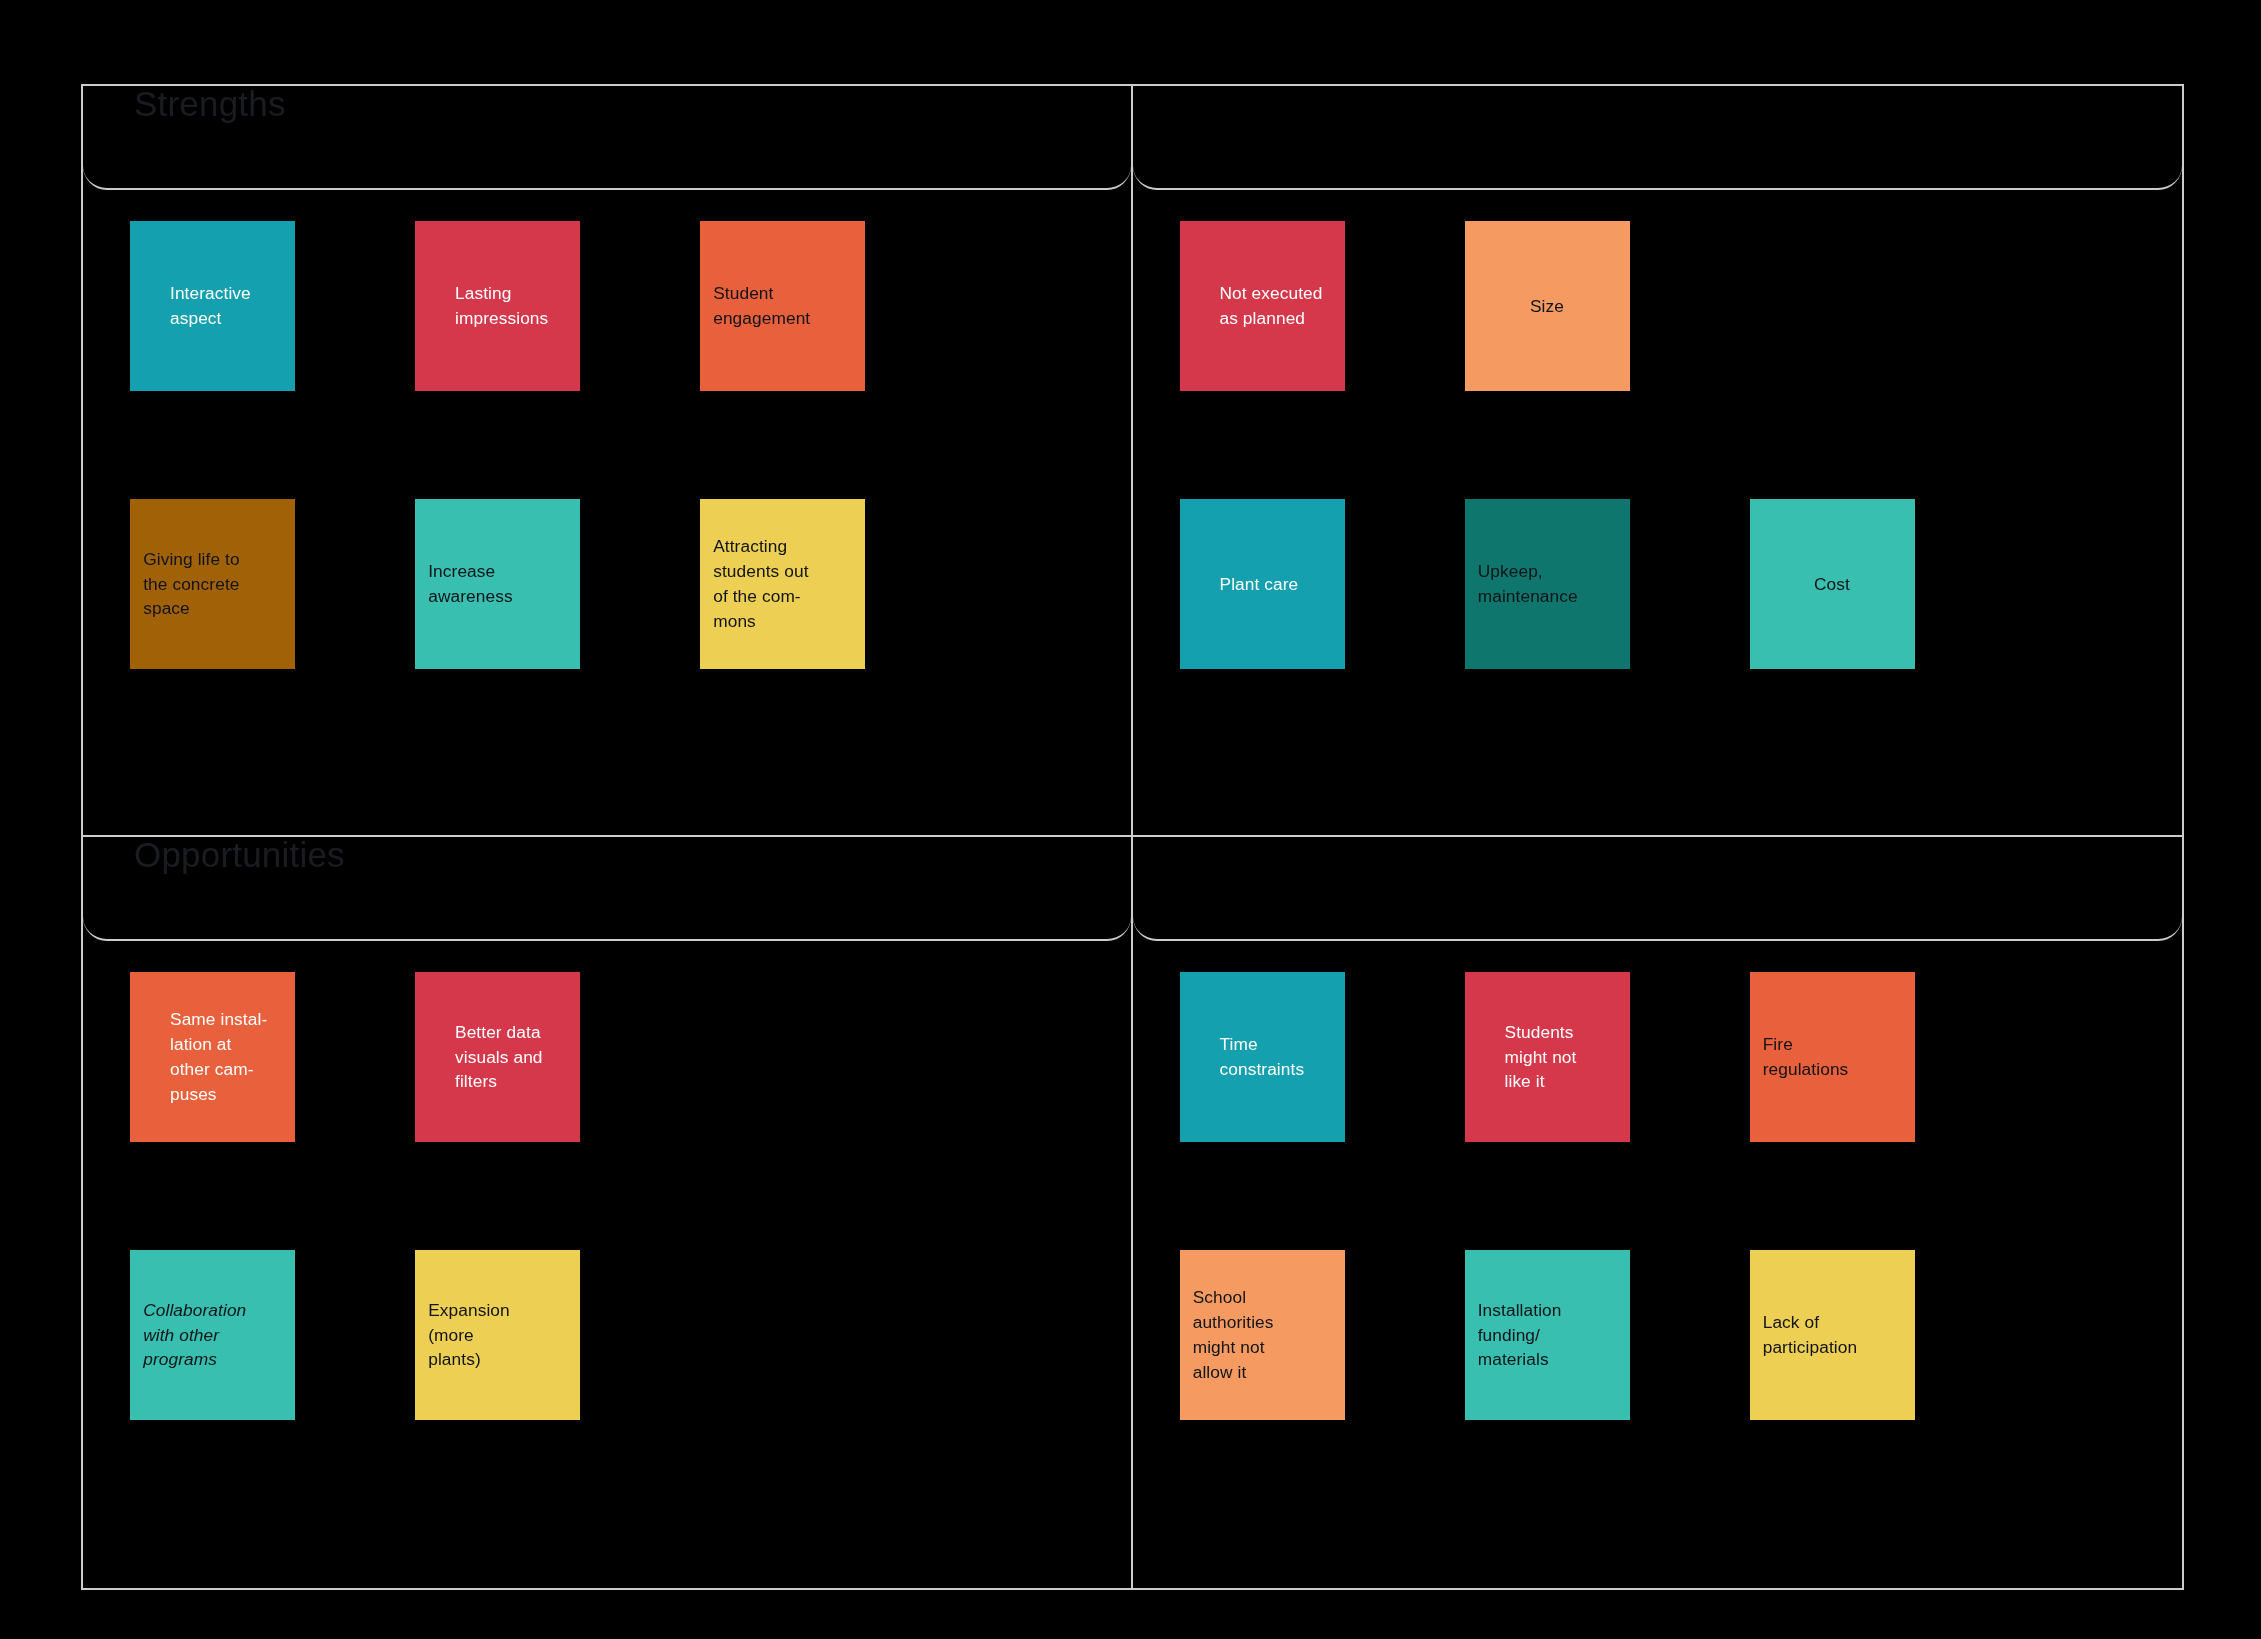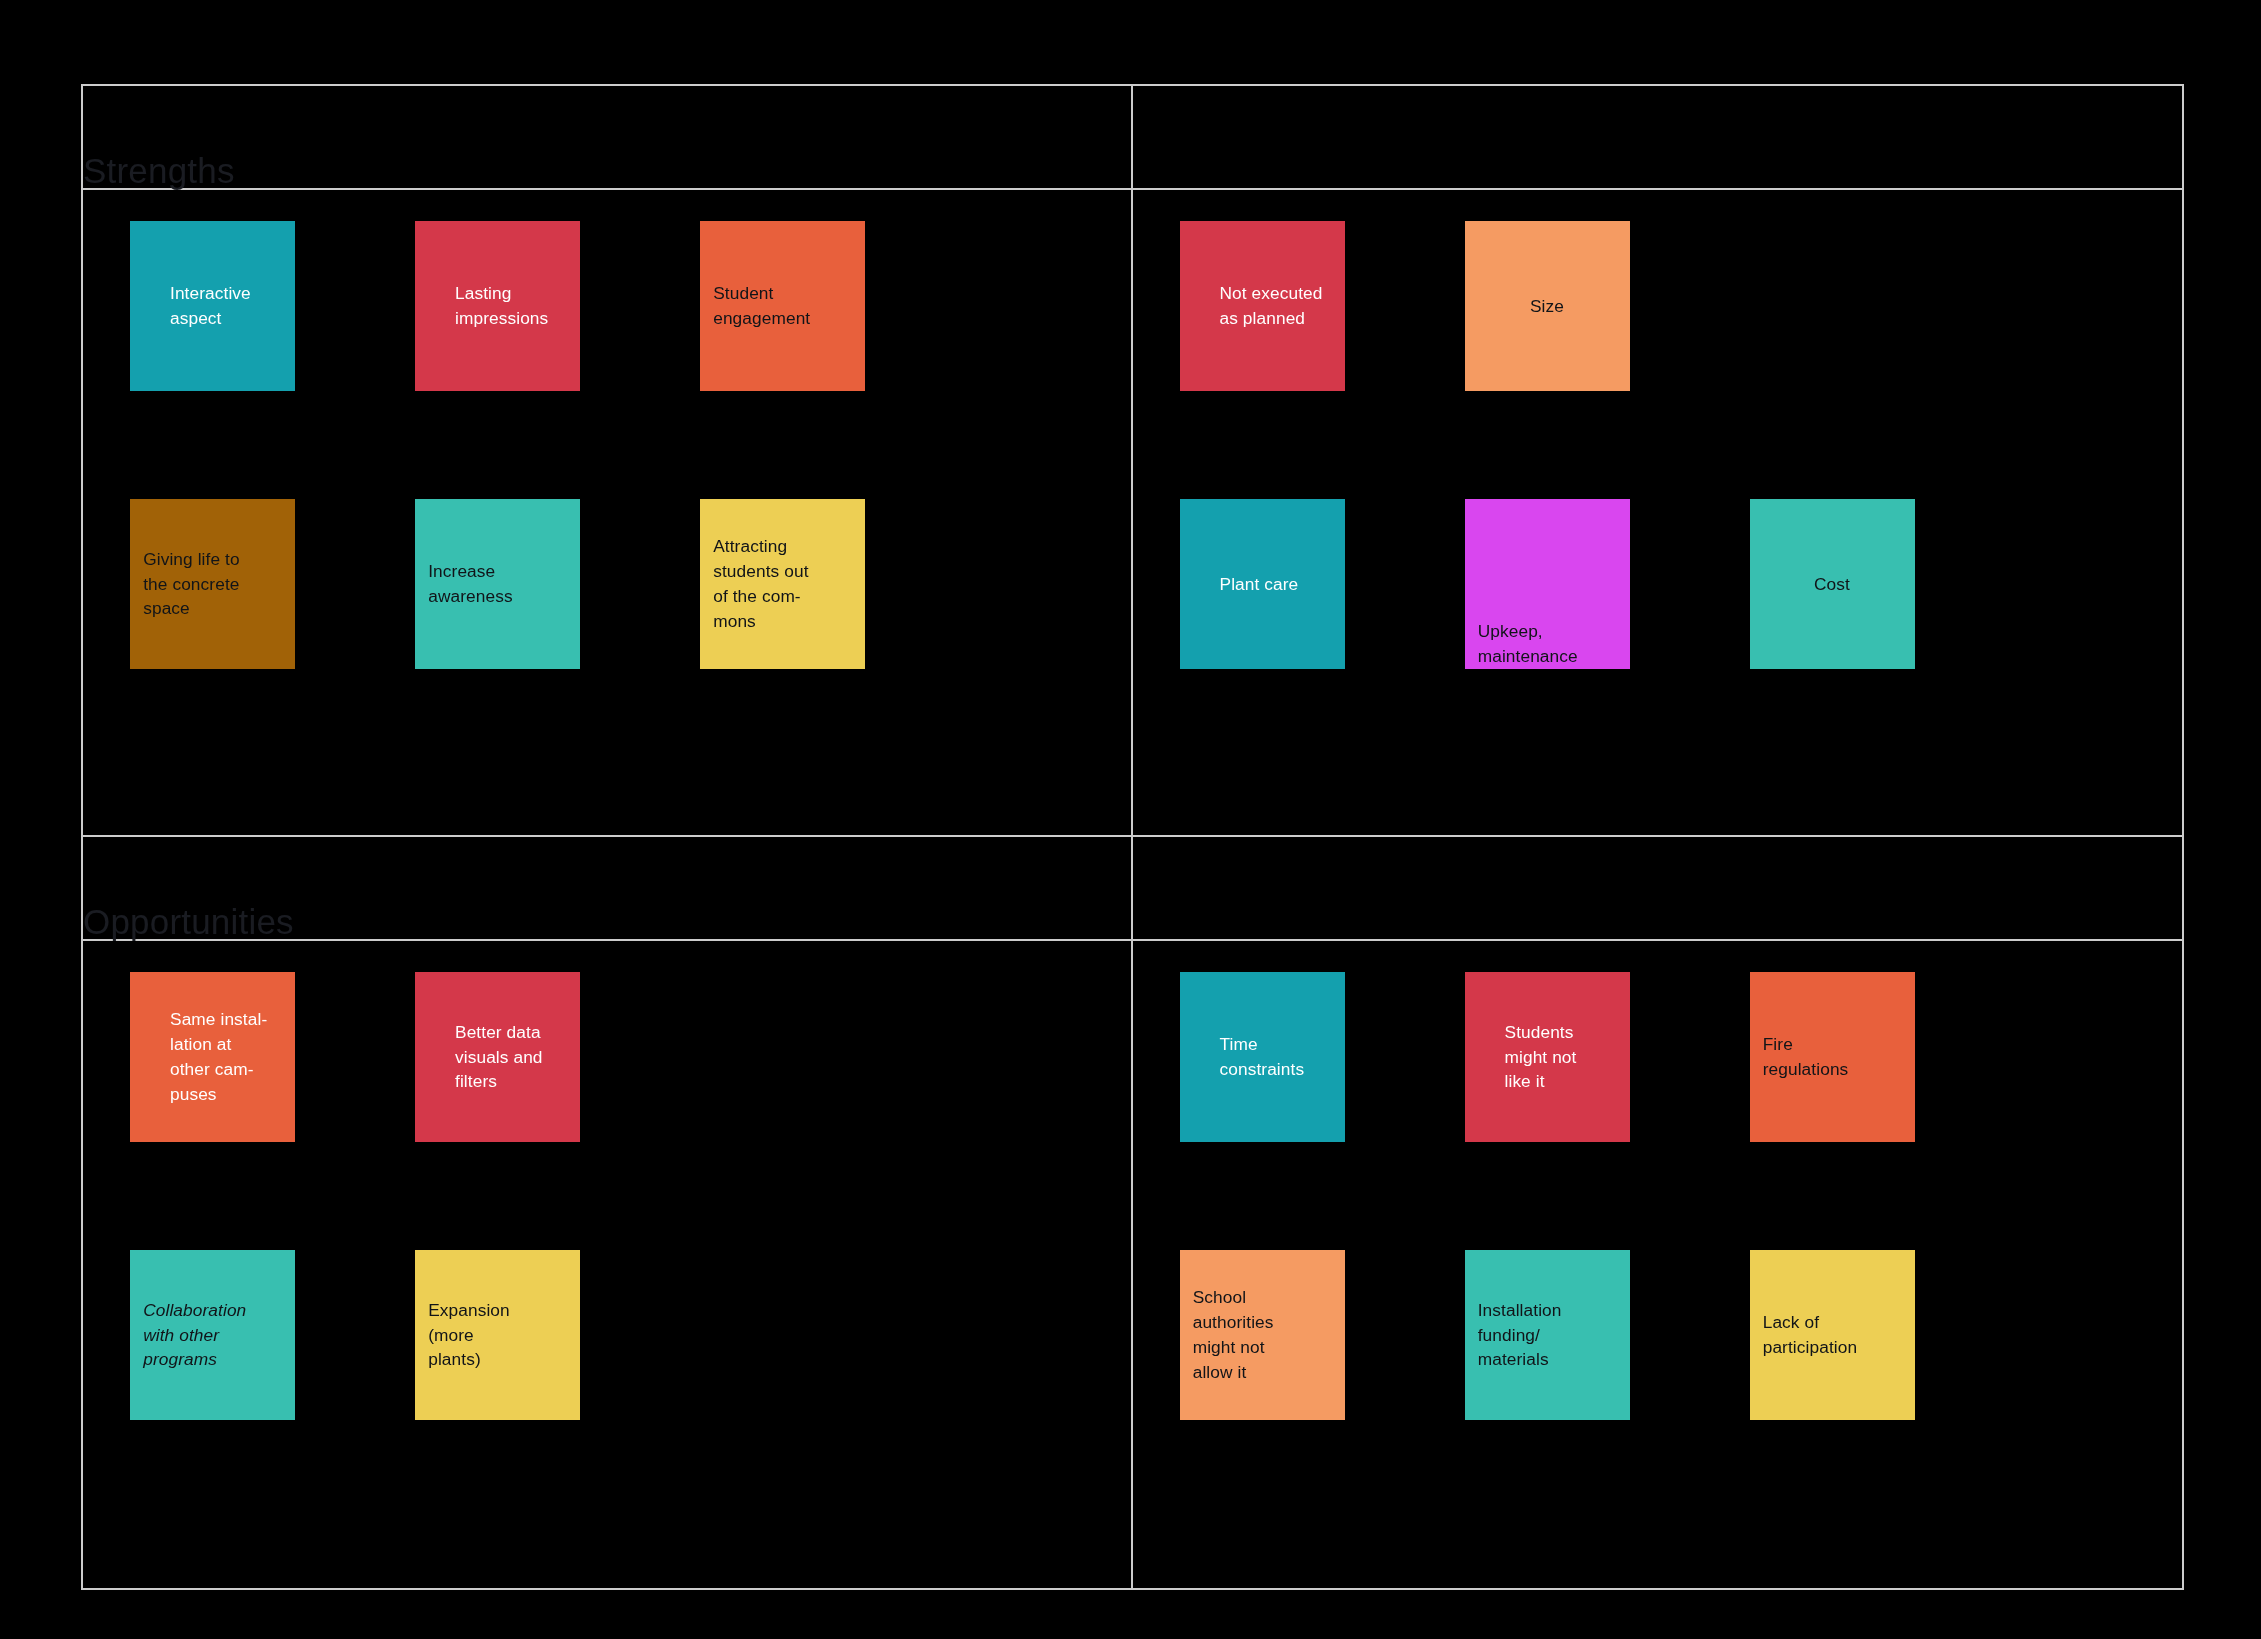--- a/index.html
+++ b/index.html
@@ -36,21 +36,23 @@
   .quadrant.q-tl { border-right: 2.5px solid #cccccc; border-bottom: 2.5px solid #cccccc; }
   .quadrant.q-tr { border-bottom: 2.5px solid #cccccc; }
   .quadrant.q-bl { border-right: 2.5px solid #cccccc; }
   .quadrant.q-br { }
 
   .quadrant-header {
     height: 104px;
     flex: 0 0 104px;
     border-bottom: 2.5px solid #cccccc;
     display: flex;
-    align-items: flex-end;
+    align-items: flex-start;
+    padding-left: 51px;
+    border-radius: 24px;
   }
 
   .quadrant-title {
     font-size: 35px;
     font-weight: 400;
     color: #1a1c22;
     letter-spacing: 0.2px;
     line-height: 1;
     white-space: nowrap;
   }
@@ -180,21 +182,21 @@
           </div>
         </div>
       </div>
       <div class="note-row row-2">
         <div class="note-slot">
           <div class="note left light" style="background: rgb(20, 160, 174);">
             <span class="note-text">Plant care</span>
           </div>
         </div>
         <div class="note-slot">
-          <div class="note left dark" style="background: #d946ef; align-items: flex-end;">
+          <div class="note left dark" style="background: #0f766e;">
             <span class="note-text">Upkeep,
 maintenance</span>
           </div>
         </div>
         <div class="note-slot">
           <div class="note center dark" style="background: rgb(56, 191, 176);">
             <span class="note-text">Cost</span>
           </div>
         </div>
       </div>

